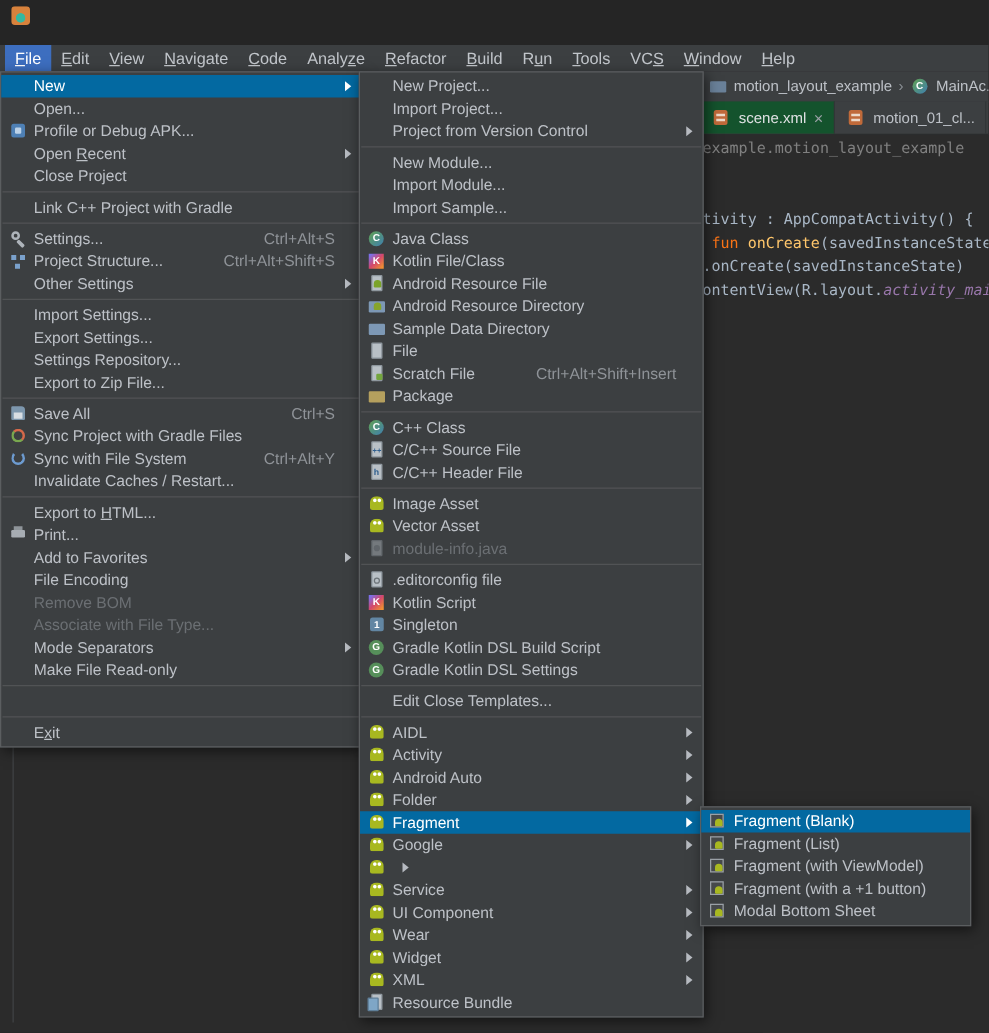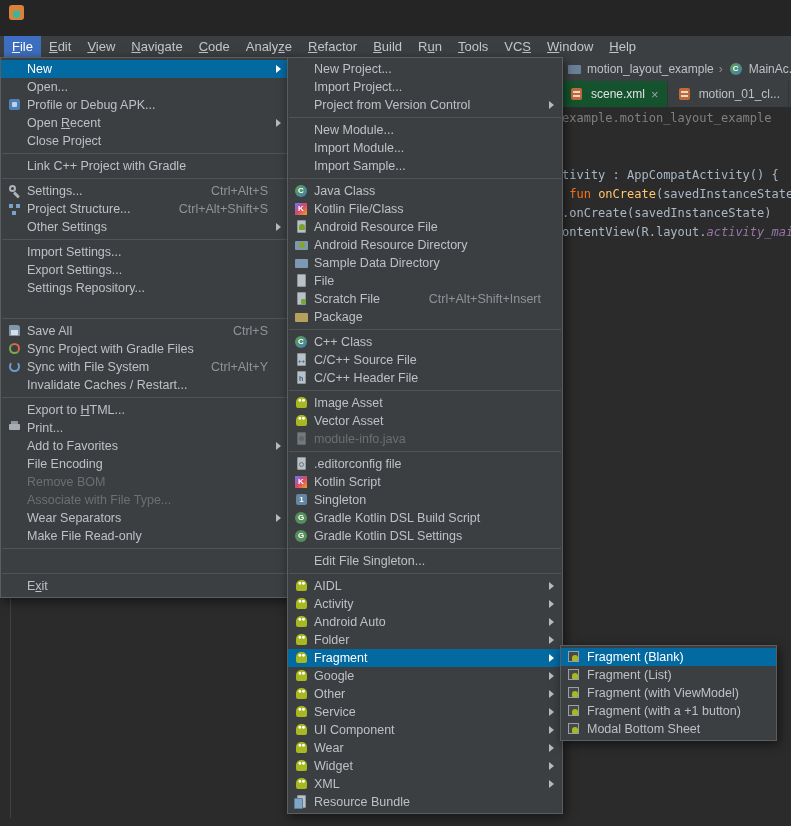--- a/index.html
+++ b/index.html
@@ -274,20 +274,21 @@
         <span class="mi-arrow"></span>
       </div>
       <div class="menu-item">
         <span class="mi-icon"></span>
         <span class="mi-label">Settings Repository...</span>
 
         <span class="mi-arrow"></span>
       </div>
       <div class="menu-item">
         <span class="mi-icon"></span>
+        <span class="mi-label">Export to Zip File...</span>
 
         <span class="mi-arrow"></span>
       </div>
       <div class="menu-sep"></div>
       <div class="menu-item">
         <span class="mi-icon i-save"></span>
         <span class="mi-label">Save All</span>
         <span class="mi-shortcut">Ctrl+S</span>
         <span class="mi-arrow"></span>
       </div>
@@ -341,21 +342,21 @@
         <span class="mi-arrow"></span>
       </div>
       <div class="menu-item disabled">
         <span class="mi-icon"></span>
         <span class="mi-label">Associate with File Type...</span>
 
         <span class="mi-arrow"></span>
       </div>
       <div class="menu-item has-arrow">
         <span class="mi-icon"></span>
-        <span class="mi-label">Wear Separators</span>
+        <span class="mi-label">Mode Separators</span>
 
         <span class="mi-arrow"></span>
       </div>
       <div class="menu-item">
         <span class="mi-icon"></span>
         <span class="mi-label">Make File Read-only</span>
 
         <span class="mi-arrow"></span>
       </div>
       <div class="menu-sep"></div>
@@ -526,21 +527,21 @@
       </div>
       <div class="menu-item">
         <span class="mi-icon i-gradle"></span>
         <span class="mi-label">Gradle Kotlin DSL Settings</span>
 
         <span class="mi-arrow"></span>
       </div>
       <div class="menu-sep"></div>
       <div class="menu-item">
         <span class="mi-icon"></span>
-        <span class="mi-label">Edit File Singleton...</span>
+        <span class="mi-label">Edit Close Templates...</span>
 
         <span class="mi-arrow"></span>
       </div>
       <div class="menu-sep"></div>
       <div class="menu-item has-arrow">
         <span class="mi-icon i-android"></span>
         <span class="mi-label">AIDL</span>
 
         <span class="mi-arrow"></span>
       </div>
@@ -569,21 +570,20 @@
         <span class="mi-arrow"></span>
       </div>
       <div class="menu-item has-arrow">
         <span class="mi-icon i-android"></span>
         <span class="mi-label">Google</span>
 
         <span class="mi-arrow"></span>
       </div>
       <div class="menu-item has-arrow">
         <span class="mi-icon i-android"></span>
-        <span class="mi-label">Other</span>
 
         <span class="mi-arrow"></span>
       </div>
       <div class="menu-item has-arrow">
         <span class="mi-icon i-android"></span>
         <span class="mi-label">Service</span>
 
         <span class="mi-arrow"></span>
       </div>
       <div class="menu-item has-arrow">

